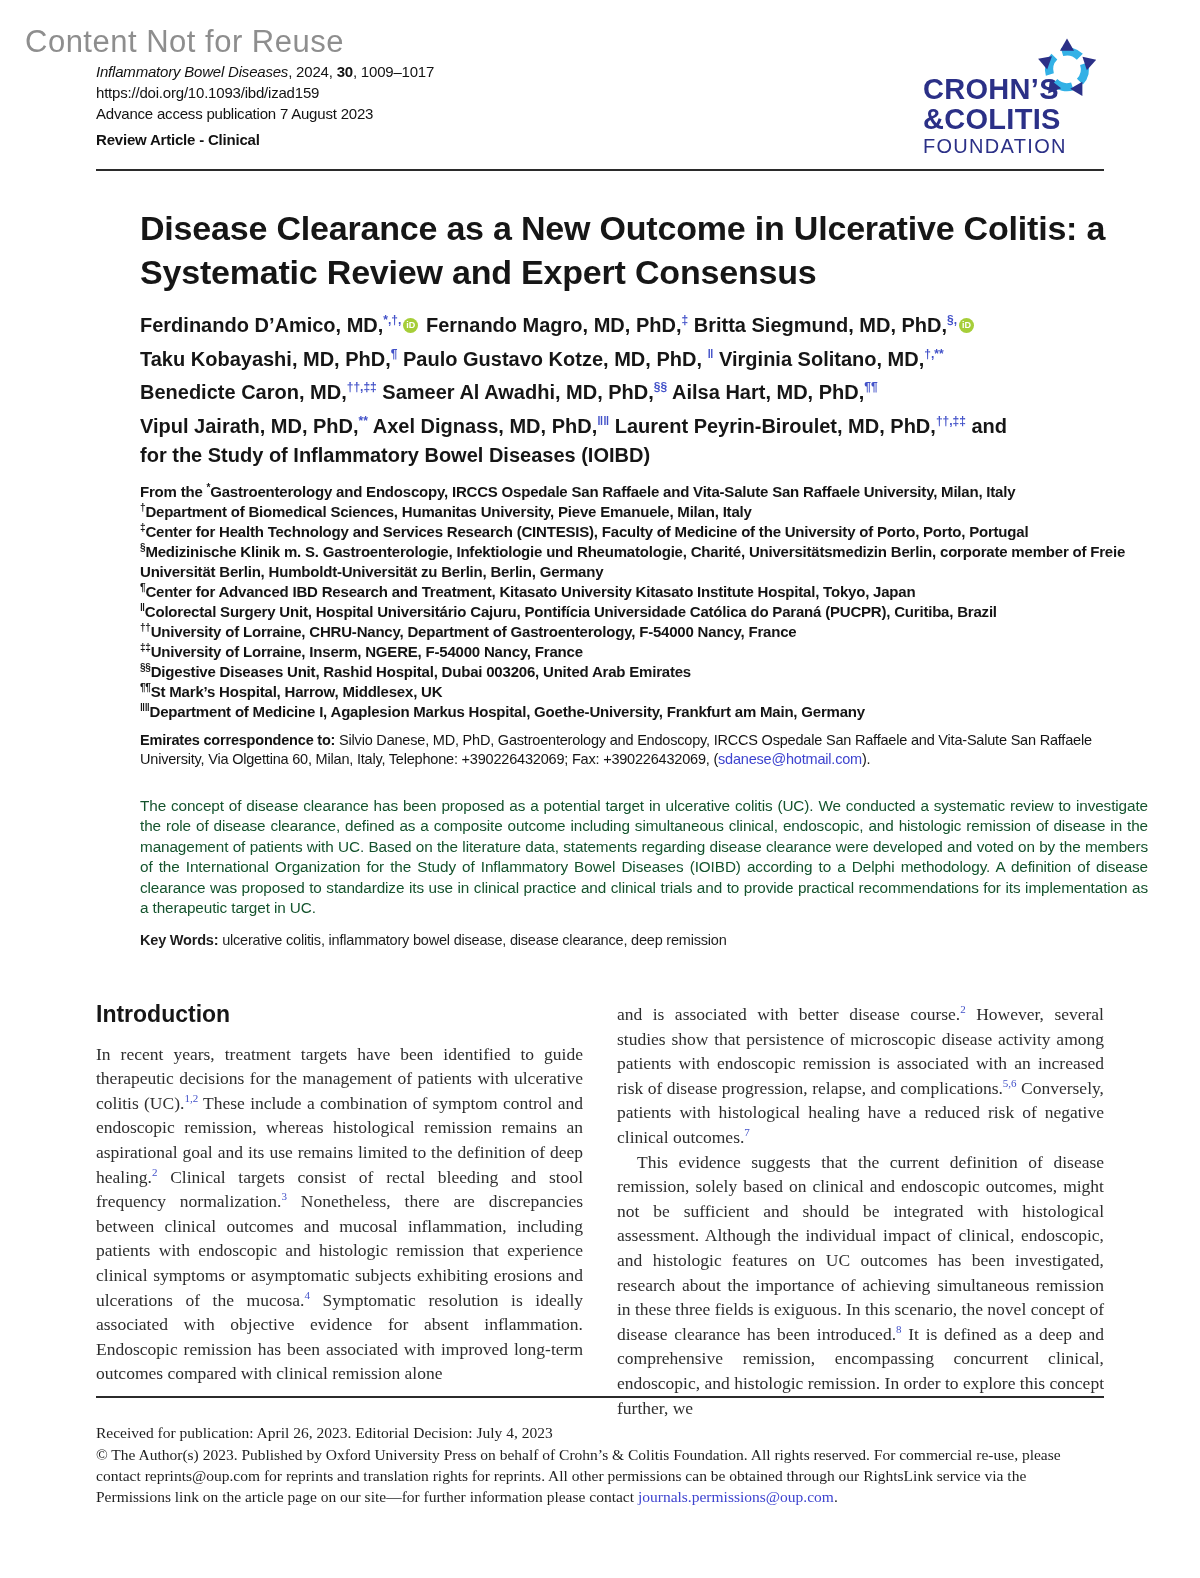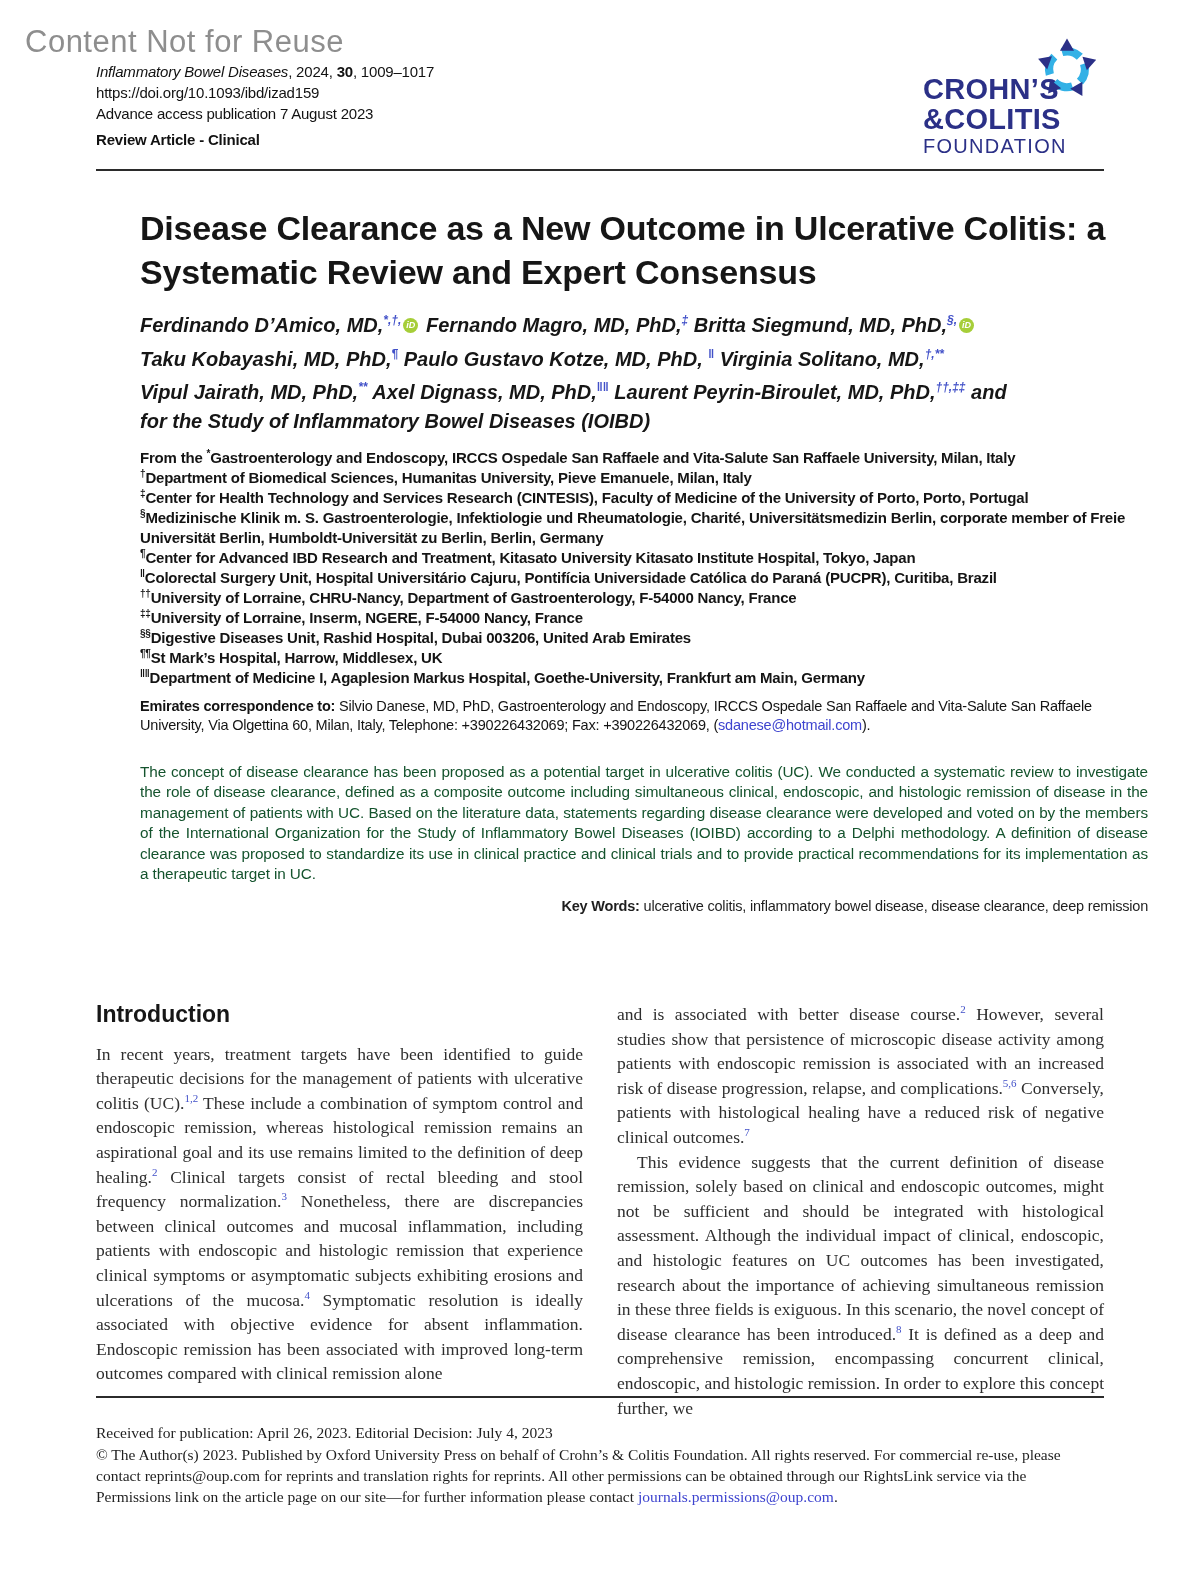--- a/index.html
+++ b/index.html
@@ -15,32 +15,32 @@
   .logo{position:absolute;top:36px;left:923px;width:180px;color:#2b3087;}
   .logo-text{margin-top:38px;}
   .logo-l1,.logo-l2{font-size:29px;font-weight:bold;line-height:30px;letter-spacing:.3px;}
   .logo-l3{font-size:20px;font-weight:normal;letter-spacing:1.3px;line-height:25px;}
   .logo-icon{position:absolute;top:0;right:4px;width:64px;height:64px;}
 
   .rule-top{position:absolute;top:169px;left:96px;width:1008px;border-top:2px solid #2b2b2b;}
 
   #content{position:absolute;top:206px;left:96px;width:1008px;margin-left:44px;}
   .title{font-size:34px;font-weight:bold;line-height:44px;letter-spacing:-.2px;color:#161616;}
-  .authors{margin-top:12px;font-size:20px;font-weight:bold;line-height:29px;color:#161616;font-style:italic;}
+  .authors{margin-top:12px;font-size:20px;font-weight:bold;line-height:29px;color:#161616;}
   .authors sup{color:#4150c8;font-size:12px;}
   .orcid{display:inline-block;width:15px;height:15px;border-radius:50%;background:#a6ce39;color:#fff;
          font-size:9px;font-weight:bold;text-align:center;line-height:15px;vertical-align:4px;margin:0 2px;}
   .affils{margin-top:12px;font-size:15px;font-weight:bold;line-height:20px;color:#141414;letter-spacing:-.2px;}
   .affils sup.ref{color:#141414;font-size:10px;}
   .addr{margin-top:9px;font-size:14.5px;line-height:19.5px;color:#141414;letter-spacing:-.2px;}
   .addr .lbl{font-weight:bold;}
   .link{color:#3d43cf;}
 
   .abstract{margin-top:26px;font-size:15.3px;line-height:20.5px;color:#14532d;text-align:justify;letter-spacing:-.1px;}
-  .kw{margin-top:13px;font-size:14.5px;color:#1e1e1e;letter-spacing:-.2px;text-align:right;}
+  .kw{margin-top:13px;font-size:14.5px;color:#1e1e1e;letter-spacing:-.2px;}
   .kw .lbl{font-weight:bold;}
 
   #intro{position:absolute;top:1002px;left:96px;width:1008px;display:flex;gap:34px;}
   .col{width:487px;font-family:"Liberation Serif",serif;font-size:17.5px;line-height:24.6px;
        text-align:justify;color:#2e2e2e;}
   .intro-h{font-family:"Liberation Sans",sans-serif;font-size:23px;font-weight:bold;margin:0 0 15px 0;color:#161616;}
   .para{margin:0;}
   .para.indent{text-indent:20px;}
   sup.ref{color:#4150c8;font-size:11px;line-height:0;}
 
@@ -81,20 +81,21 @@
   </div>
 
   <div class="rule-top"></div>
 
   <div id="content">
     <div class="title">Disease Clearance as a New Outcome in Ulcerative Colitis: a Systematic Review and Expert Consensus</div>
 
     <div class="authors" id="authors">
         <div>Ferdinando D’Amico, MD,<sup>*,†,</sup><span class="orcid" style="background: rgb(166, 206, 57);">iD</span> Fernando Magro, MD, PhD,<sup>‡</sup> Britta Siegmund, MD, PhD,<sup>§,</sup><span class="orcid" style="background: rgb(166, 206, 57);">iD</span></div>
         <div>Taku Kobayashi, MD, PhD,<sup>¶</sup> Paulo Gustavo Kotze, MD, PhD, <sup>‖</sup> Virginia Solitano, MD,<sup>†,**</sup></div>
+        <div>Benedicte Caron, MD,<sup>††,‡‡</sup> Sameer Al Awadhi, MD, PhD,<sup>§§</sup> Ailsa Hart, MD, PhD,<sup>¶¶</sup></div>
         <div>Vipul Jairath, MD, PhD,<sup>**</sup> Axel Dignass, MD, PhD,<sup>‖‖</sup> Laurent Peyrin-Biroulet, MD, PhD,<sup>††,‡‡</sup> and</div>
         <div>for the Study of Inflammatory Bowel Diseases (IOIBD)</div>
       </div>
 
     <div class="affils" id="affils">
         <div class="affil-line">From the <sup class="ref">*</sup>Gastroenterology and Endoscopy, IRCCS Ospedale San Raffaele and Vita-Salute San Raffaele University, Milan, Italy</div>
         <div class="affil-line"><sup class="ref">†</sup>Department of Biomedical Sciences, Humanitas University, Pieve Emanuele, Milan, Italy</div>
         <div class="affil-line"><sup class="ref">‡</sup>Center for Health Technology and Services Research (CINTESIS), Faculty of Medicine of the University of Porto, Porto, Portugal</div>
         <div class="affil-line"><sup class="ref">§</sup>Medizinische Klinik m. S. Gastroenterologie, Infektiologie und Rheumatologie, Charité, Universitätsmedizin Berlin, corporate member of Freie Universität Berlin, Humboldt-Universität zu Berlin, Berlin, Germany</div>
         <div class="affil-line"><sup class="ref">¶</sup>Center for Advanced IBD Research and Treatment, Kitasato University Kitasato Institute Hospital, Tokyo, Japan</div>

